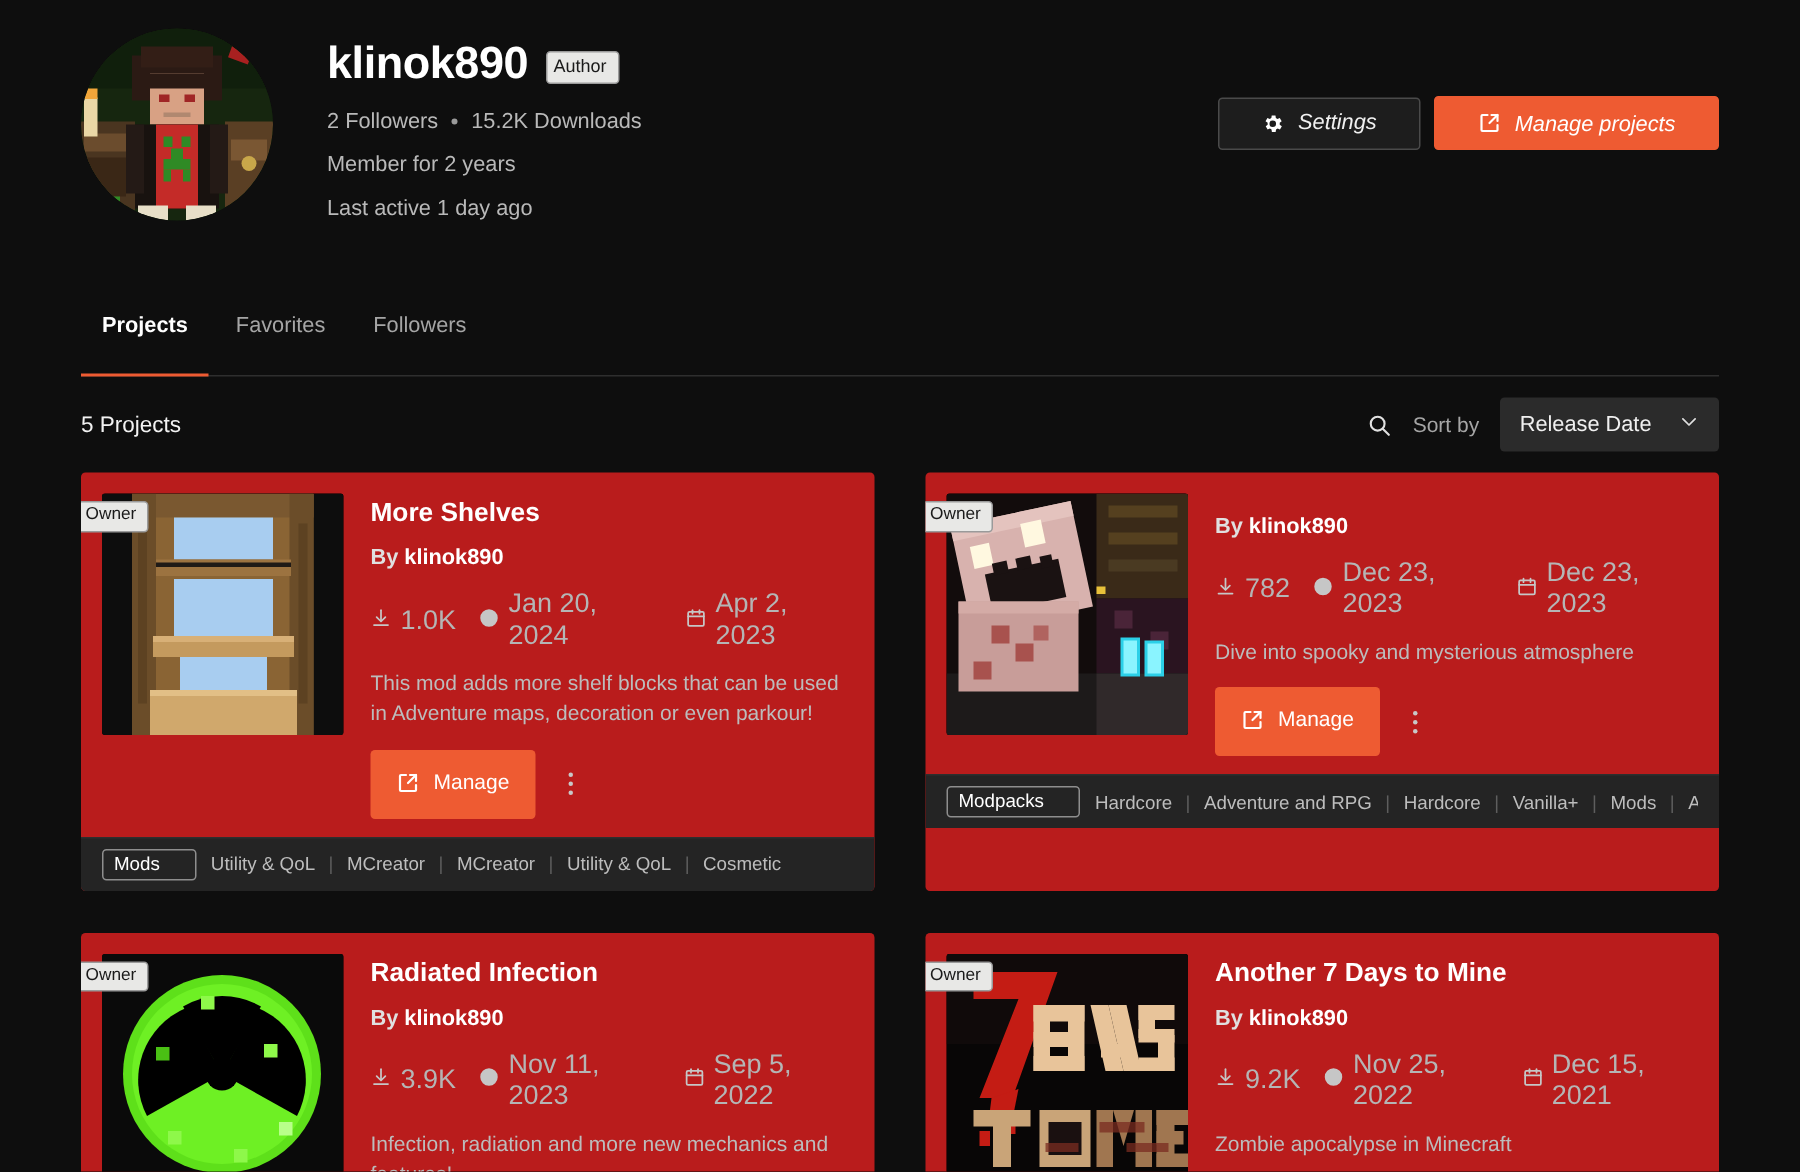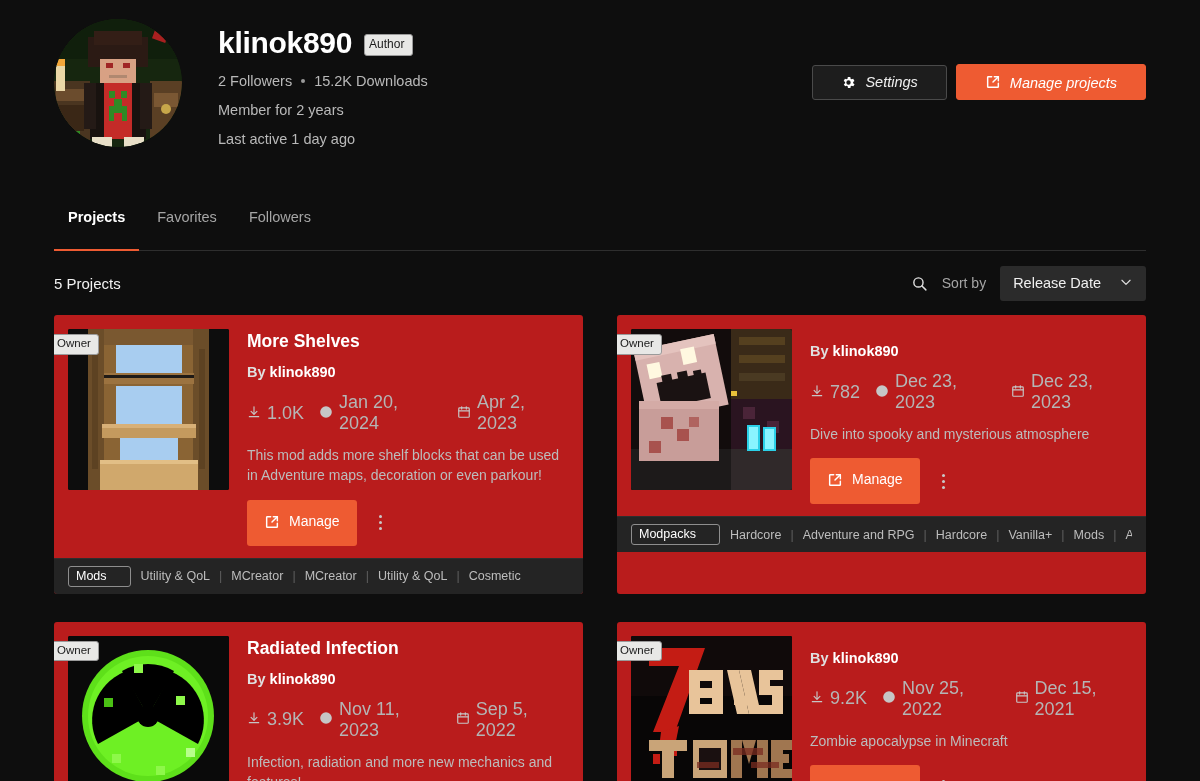--- a/index.html
+++ b/index.html
@@ -600,20 +600,21 @@
               </g>
               <g fill="#7a2c20" opacity="0.75">
                 <rect x="102" y="112" width="30" height="7"></rect>
                 <rect x="120" y="126" width="28" height="6"></rect>
                 <rect x="66" y="126" width="22" height="6"></rect>
               </g>
             </svg>
           </div>
         </div>
         <div class="card-info">
+          <div class="proj-title">Another 7 Days to Mine</div>
           <div class="proj-author">
             <span class="by">By</span>
             <b>klinok890</b>
           </div>
           <div class="proj-stats">
             <span class="stat">
               <span>
                 <svg width="14" height="14" viewBox="0 0 24 24" fill="none" stroke="#c6c6c6" stroke-width="2" stroke-linecap="round" stroke-linejoin="round">
                   <path d="M12 3v12"></path>
                     <path d="M7 11l5 5 5-5"></path>

